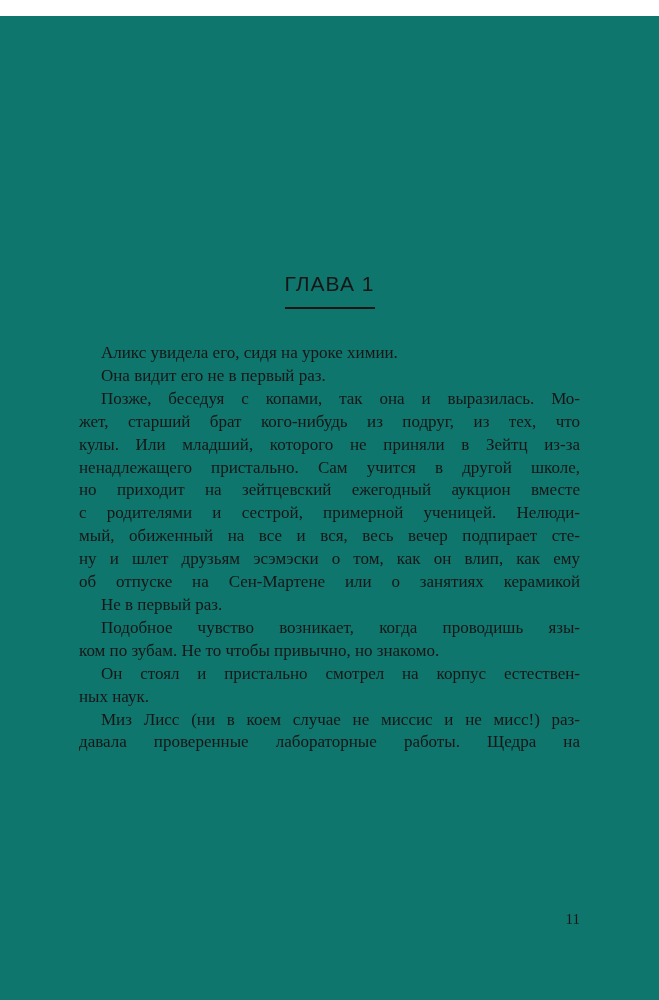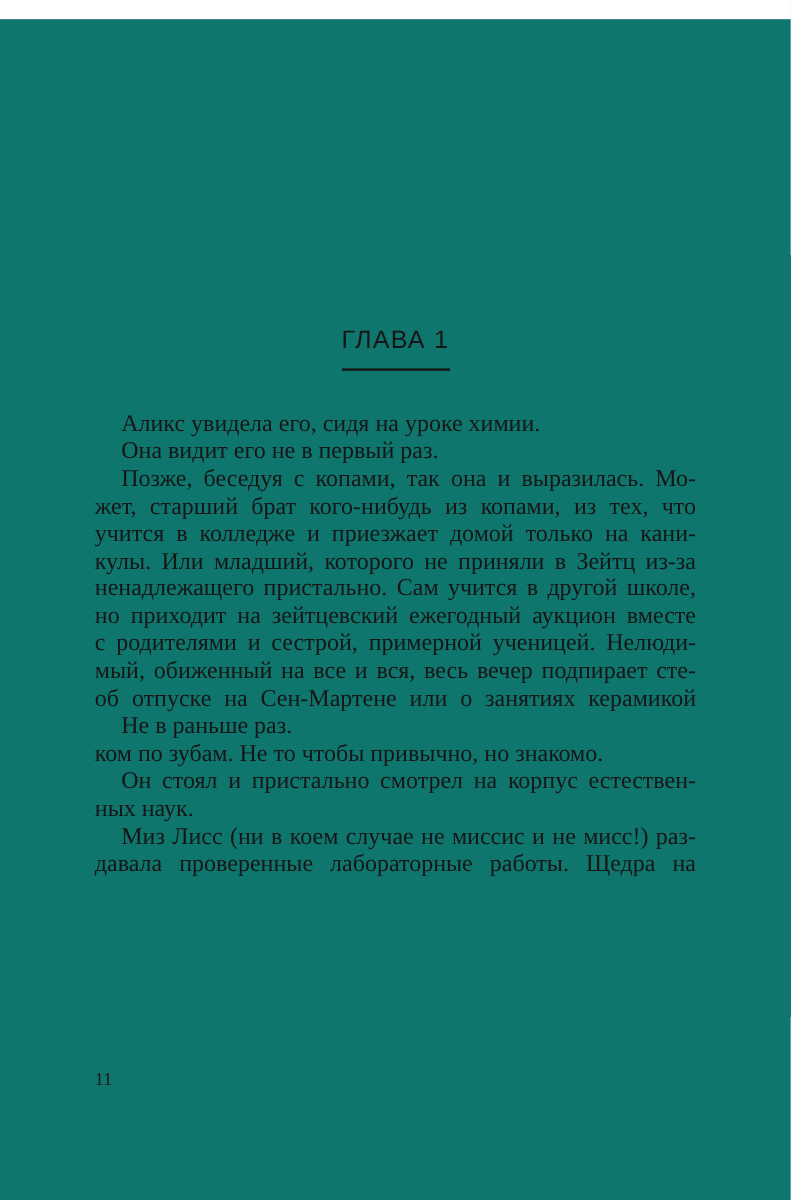--- a/index.html
+++ b/index.html
@@ -34,39 +34,39 @@
     width: 90px;
     height: 2px;
     background: #161616;
     margin: 11px auto 0;
   }
   .body-text {
     position: absolute;
     top: 326px;
     left: 79px;
     width: 501px;
-    font-size: 20px;
+    font-size: 17px;
     line-height: 22.9px;
   }
   .line {
     text-align: justify;
     text-align-last: justify;
   }
   .line.first {
     text-indent: 22px;
   }
   .line.final {
     text-align-last: left;
   }
   .page-number {
     position: absolute;
-    top: 876px;
+    top: 895px;
     left: 79px;
     width: 501px;
-    text-align: left;
+    text-align: right;
     font-size: 15px;
     color: #161616;
   }
 </style>
 </head>
 <body>
 
 <div class="book-page">
 
   <div class="chapter-heading">
@@ -76,33 +76,34 @@
 
   <div class="body-text">
       <div class="para">
         <div class="line first final">Аликс увидела его, сидя на уроке химии.</div>
       </div>
       <div class="para">
         <div class="line first final">Она видит его не в первый раз.</div>
       </div>
       <div class="para">
         <div class="line first">Позже, беседуя с копами, так она и выразилась. Мо-</div>
-        <div class="line">жет, старший брат кого-нибудь из копами, из тех, что</div>
-        <div class="line">учится в колледже и приезжает домой только на кани-</div>
+        <div class="line">жет, старший брат кого-нибудь из подруг, из тех, что</div>
         <div class="line">кулы. Или младший, которого не приняли в Зейтц из-за</div>
         <div class="line">ненадлежащего пристально. Сам учится в другой школе,</div>
         <div class="line">но приходит на зейтцевский ежегодный аукцион вместе</div>
         <div class="line">с родителями и сестрой, примерной ученицей. Нелюди-</div>
         <div class="line">мый, обиженный на все и вся, весь вечер подпирает сте-</div>
+        <div class="line">ну и шлет друзьям эсэмэски о том, как он влип, как ему</div>
         <div class="line">об отпуске на Сен-Мартене или о занятиях керамикой</div>
       </div>
       <div class="para">
-        <div class="line first final">Не в раньше раз.</div>
+        <div class="line first final">Не в первый раз.</div>
       </div>
       <div class="para">
+        <div class="line first">Подобное чувство возникает, когда проводишь язы-</div>
         <div class="line final">ком по зубам. Не то чтобы привычно, но знакомо.</div>
       </div>
       <div class="para">
         <div class="line first">Он стоял и пристально смотрел на корпус естествен-</div>
         <div class="line final">ных наук.</div>
       </div>
       <div class="para">
         <div class="line first">Миз Лисс (ни в коем случае не миссис и не мисс!) раз-</div>
         <div class="line">давала проверенные лабораторные работы. Щедра на</div>
       </div>

